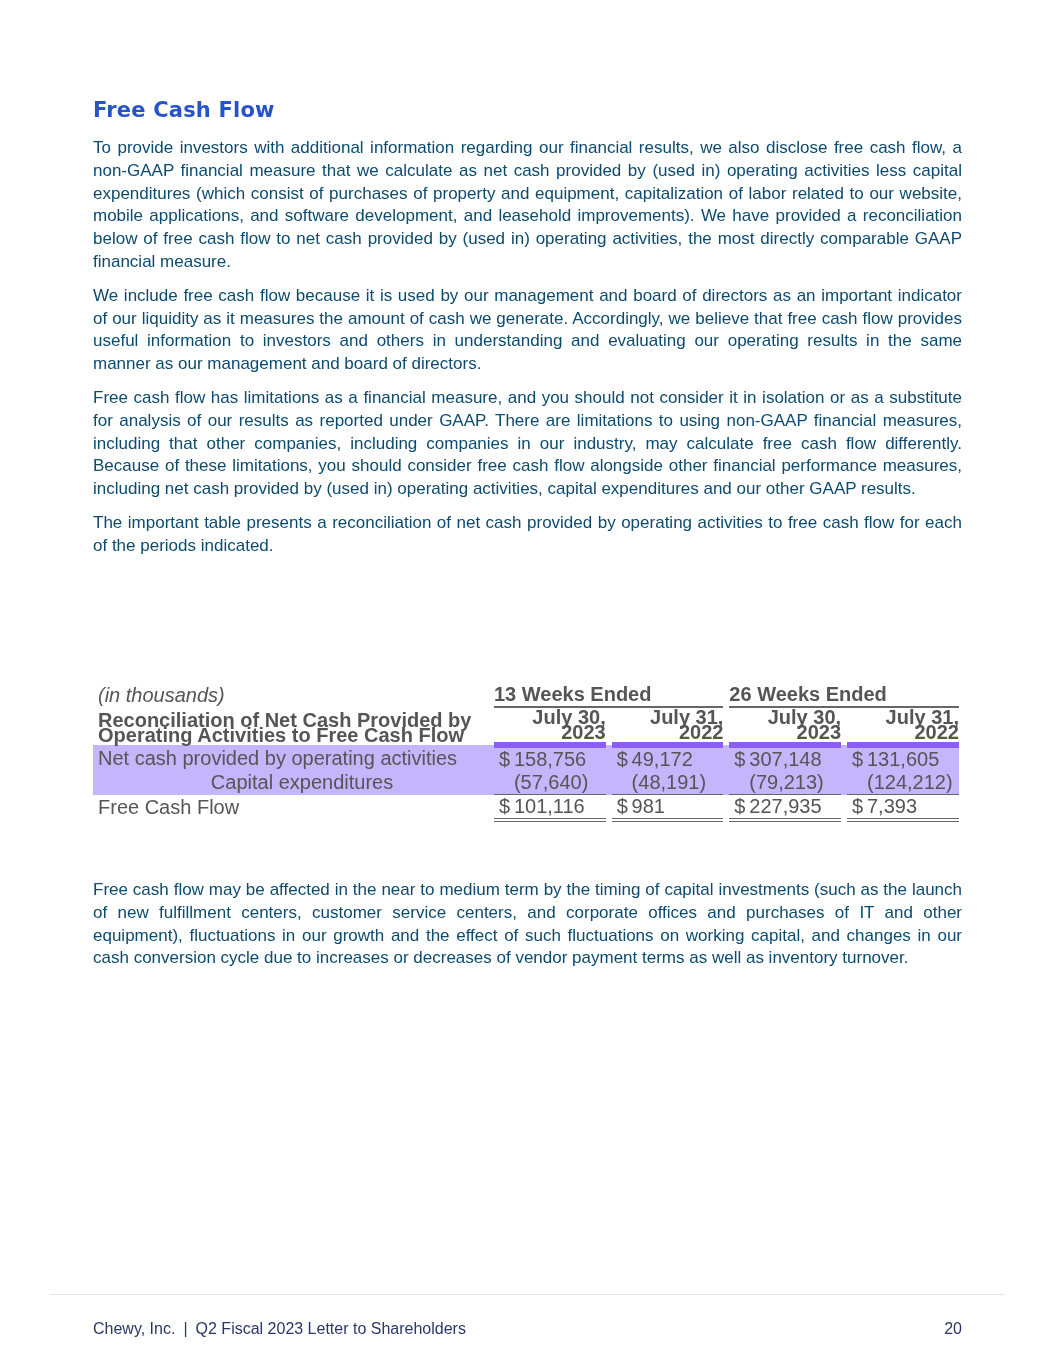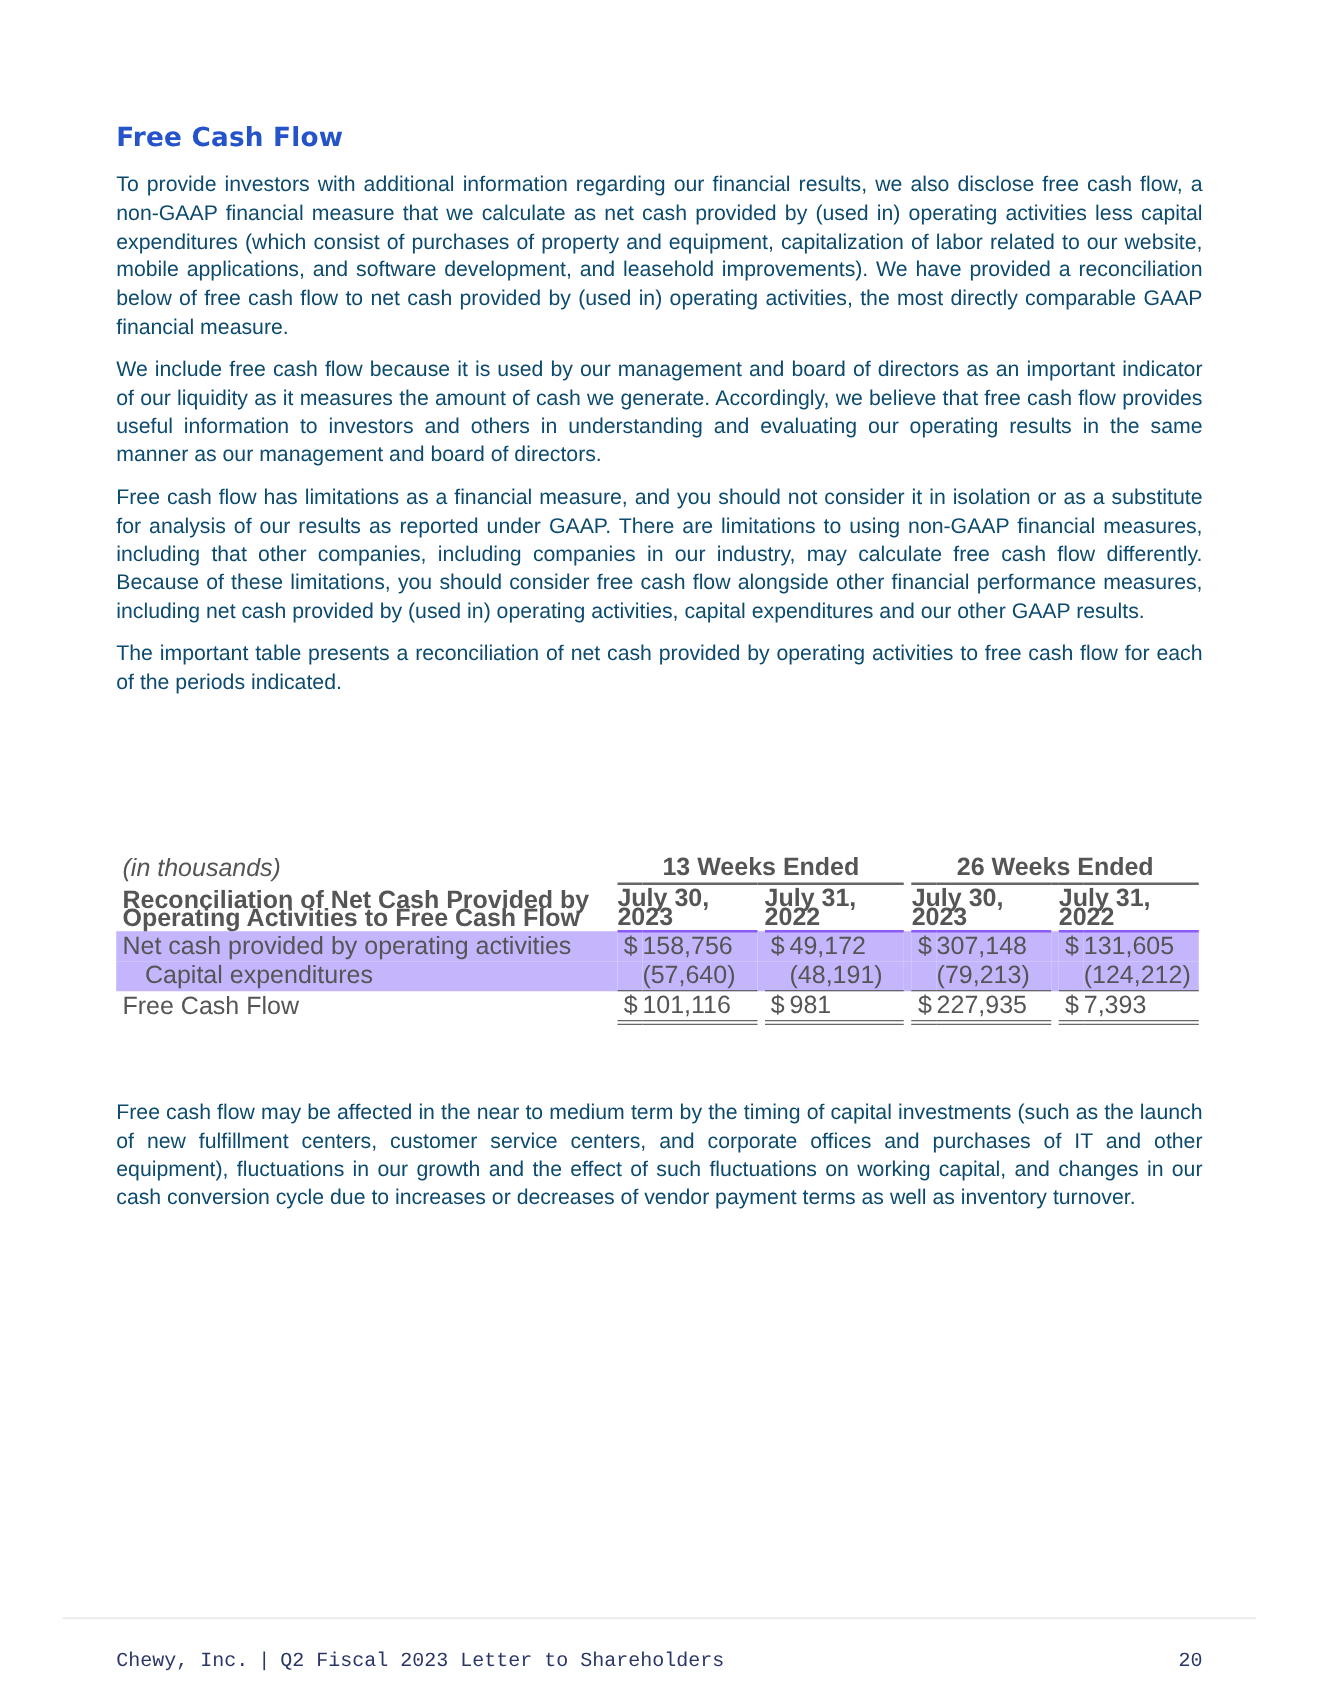--- a/index.html
+++ b/index.html
@@ -28,57 +28,56 @@
       top: 683px;
       width: 866px;
       border-collapse: collapse;
       font-family: "Liberation Sans", sans-serif;
       font-size: 20px;
       color: #555555;
     }
     .fin-table td { padding: 0; height: 23px; vertical-align: middle; }
     .units { font-style: italic; color: #555; padding-left: 5px !important; }
     .grp-head {
-      text-align: center;
       font-weight: bold;
       color: #555;
       border-bottom: 2px solid #666;
     }
     .col-head {
-      text-align: left;
+      text-align: right;
       font-weight: bold;
       color: #555;
       line-height: 15px;
       vertical-align: bottom !important;
-      border-bottom: 2px solid #8b5cf6;
+      border-bottom: 6px solid #8b5cf6;
       padding-bottom: 2px !important;
     }
     .row-head {
       font-weight: bold;
       line-height: 15px;
       padding-left: 5px !important;
       vertical-align: bottom !important;
       padding-bottom: 2px !important;
     }
     .hl td.fill { background: #c4b5fd; }
     .label { padding-left: 5px !important; }
-    .indent { padding-left: 23px !important; }
+    .indent { padding-left: 23px !important; text-align: center; }
     .cur { text-align: left; padding-left: 5px !important; }
     .num { text-align: left; padding-right: 6px !important; }
     .num.paren { padding-right: 0 !important; }
     .gap { width: 6px; }
     .top-rule { border-top: 1.5px solid #666; }
     .dbl { border-bottom: 4px double #666; }
     .footer-rule {
       position: absolute; left: 50px; top: 1294px; width: 955px;
       height: 1px; background: #e3e3e3;
     }
     .footer {
       position: absolute; left: 93px; top: 1320px; width: 869px;
-      font-family: Liberation Mono, monospace;
+      font-family: Liberation Sans, sans-serif;
       font-size: 16px; color: #2a3666;
       display: flex; justify-content: space-between;
     }
     .footer .sep { margin: 0 8px; }
   </style>
 </head>
 <body>
 
 <div class="page">
   <h2 class="title">Free Cash Flow</h2>

